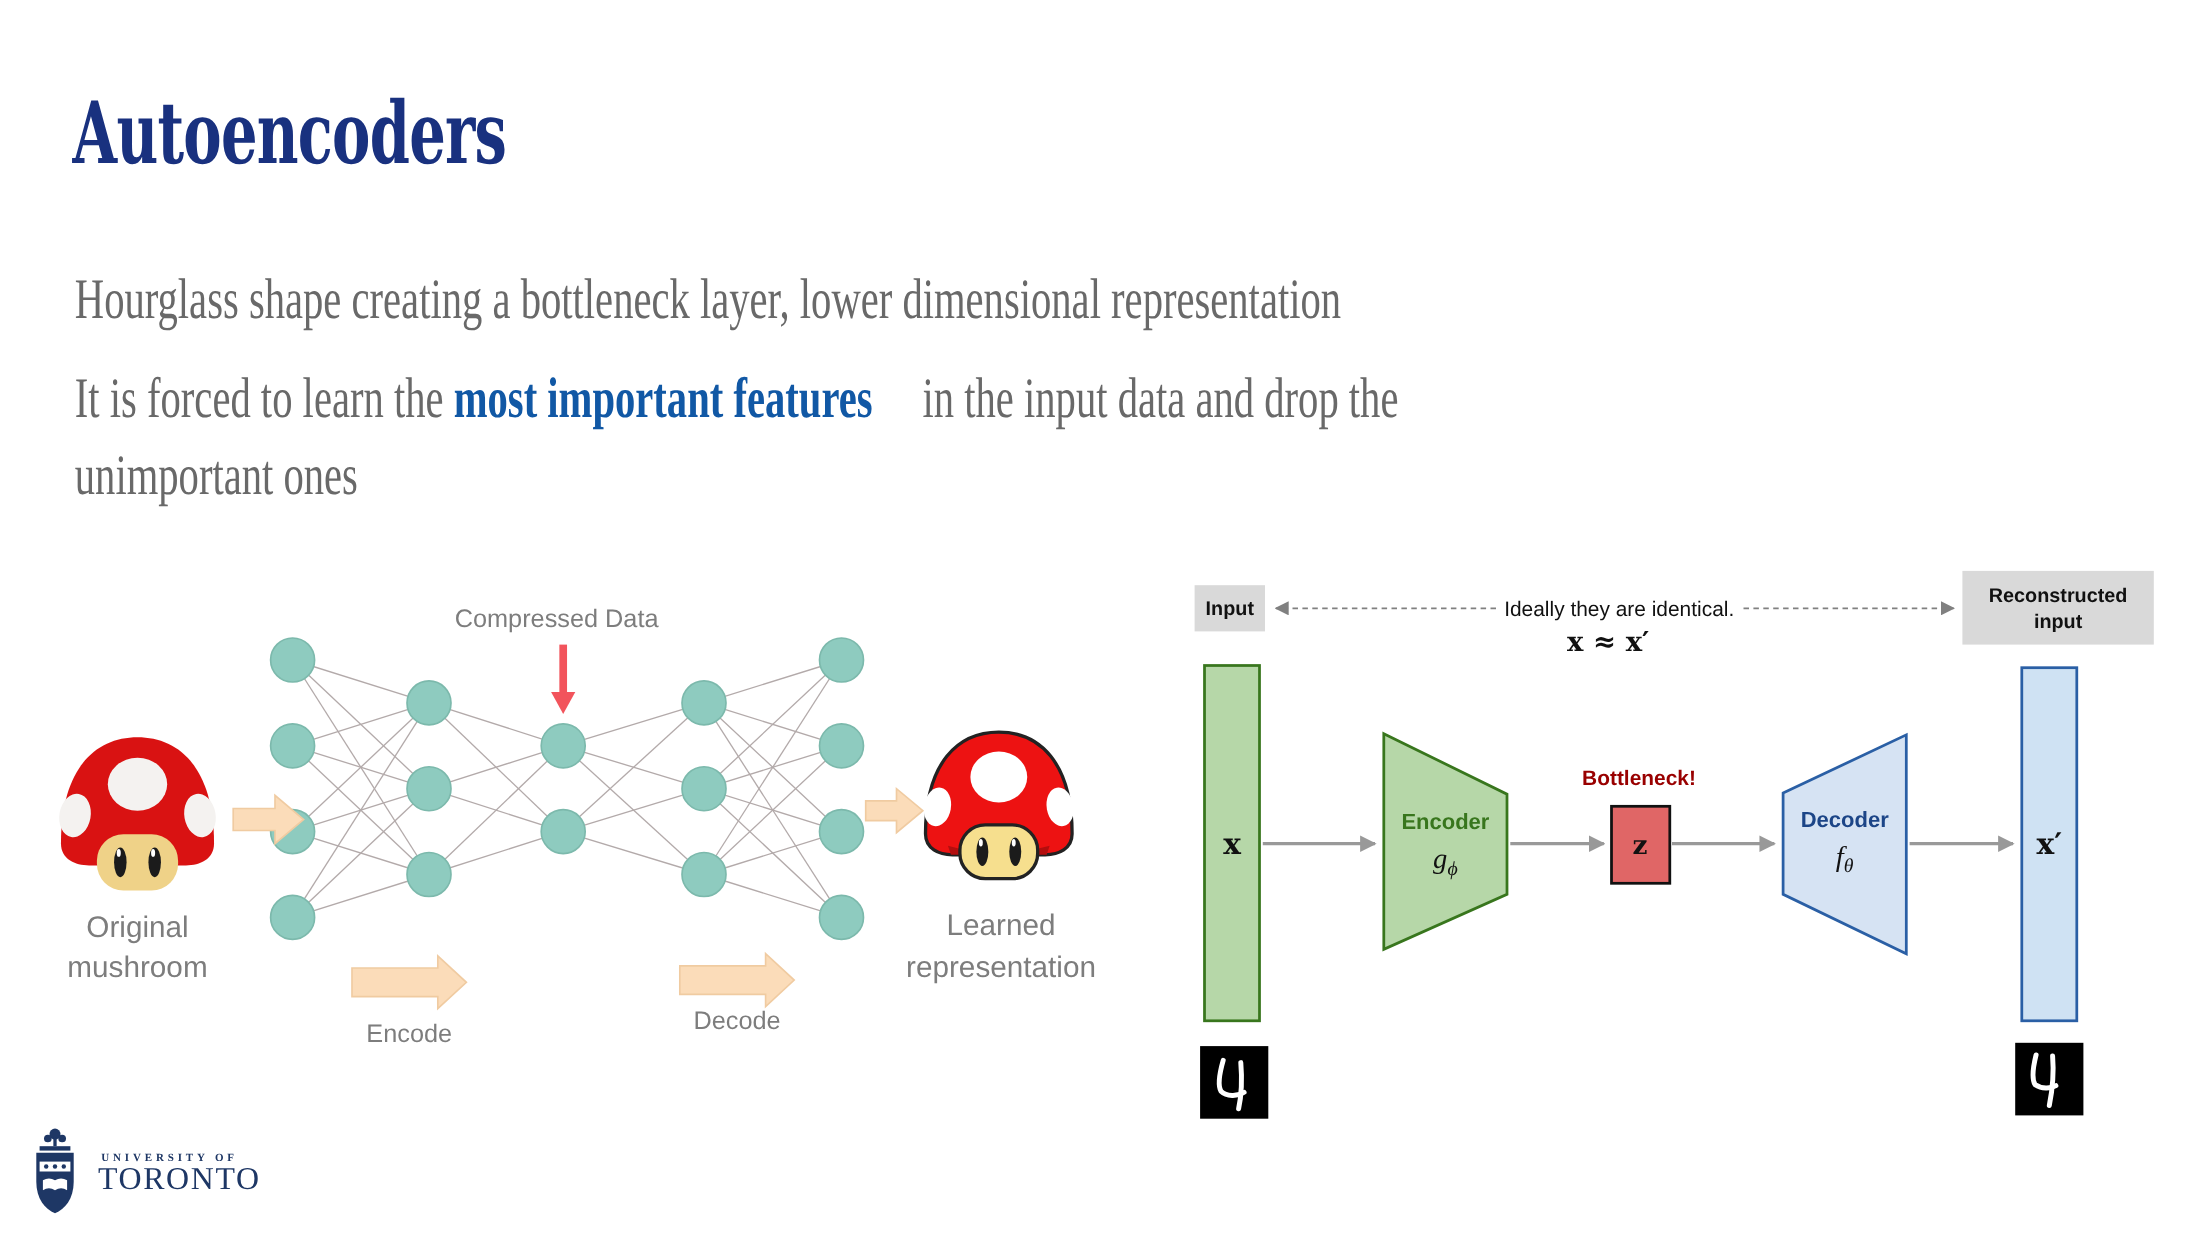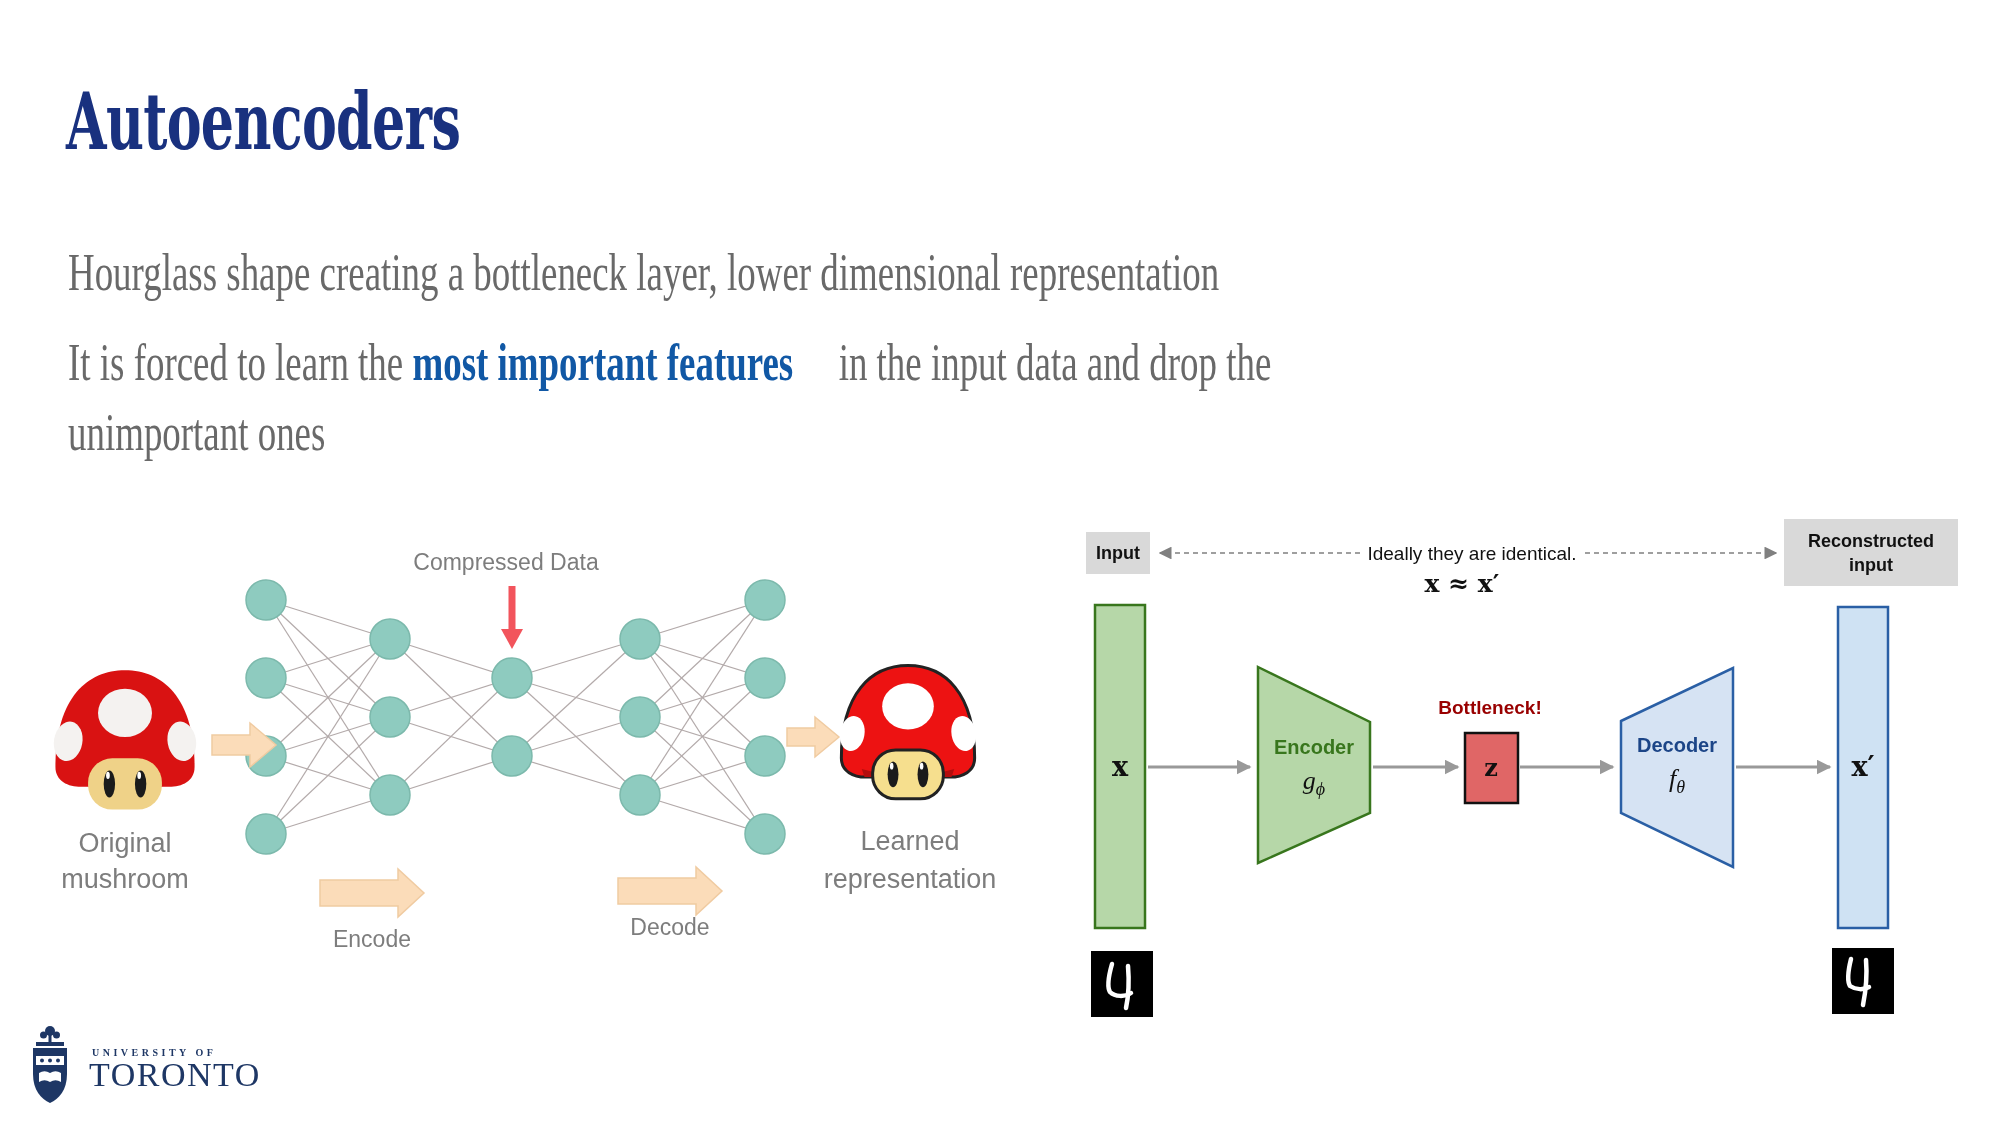--- a/index.html
+++ b/index.html
@@ -42,21 +42,21 @@
   .dec-label{font-family:"Liberation Sans",sans-serif;font-size:20px;font-weight:700;fill:#1c4587;}
   .bneck-label{font-family:"Liberation Sans",sans-serif;font-size:19px;font-weight:700;fill:#990000;}
   .fn-math{font-family:"Liberation Serif",serif;font-style:italic;font-size:26px;fill:#111;}
   .mnist-stroke{stroke:#ffffff;stroke-width:4.5;fill:none;stroke-linecap:round;}
 
   
   .logo-crest{position:absolute;left:26px;top:1022px;width:48px;height:88px;}
   .logo-top{position:absolute;left:92px;top:1047px;font-family:"Liberation Serif",serif;
             font-size:10px;font-weight:700;letter-spacing:3.5px;color:#1e3765;white-space:nowrap;}
   .logo-bottom{position:absolute;left:89px;top:1056px;font-family:"Liberation Serif",serif;
-            font-size:34px;color:#1e3765;letter-spacing:1.5px;white-space:nowrap;}
+            font-size:29px;color:#1e3765;letter-spacing:1.5px;white-space:nowrap;}
 </style>
 </head>
 <body>
 
 <div class="slide">
 
   <h1 class="title">Autoencoders</h1>
 
   <p class="bodyline p1">Hourglass shape creating a bottleneck layer, lower dimensional representation</p>
   <p class="bodyline p2"><span>It is forced to learn the </span><span class="hl">most important features</span><span class="suffix">in the input data and drop the</span></p>

